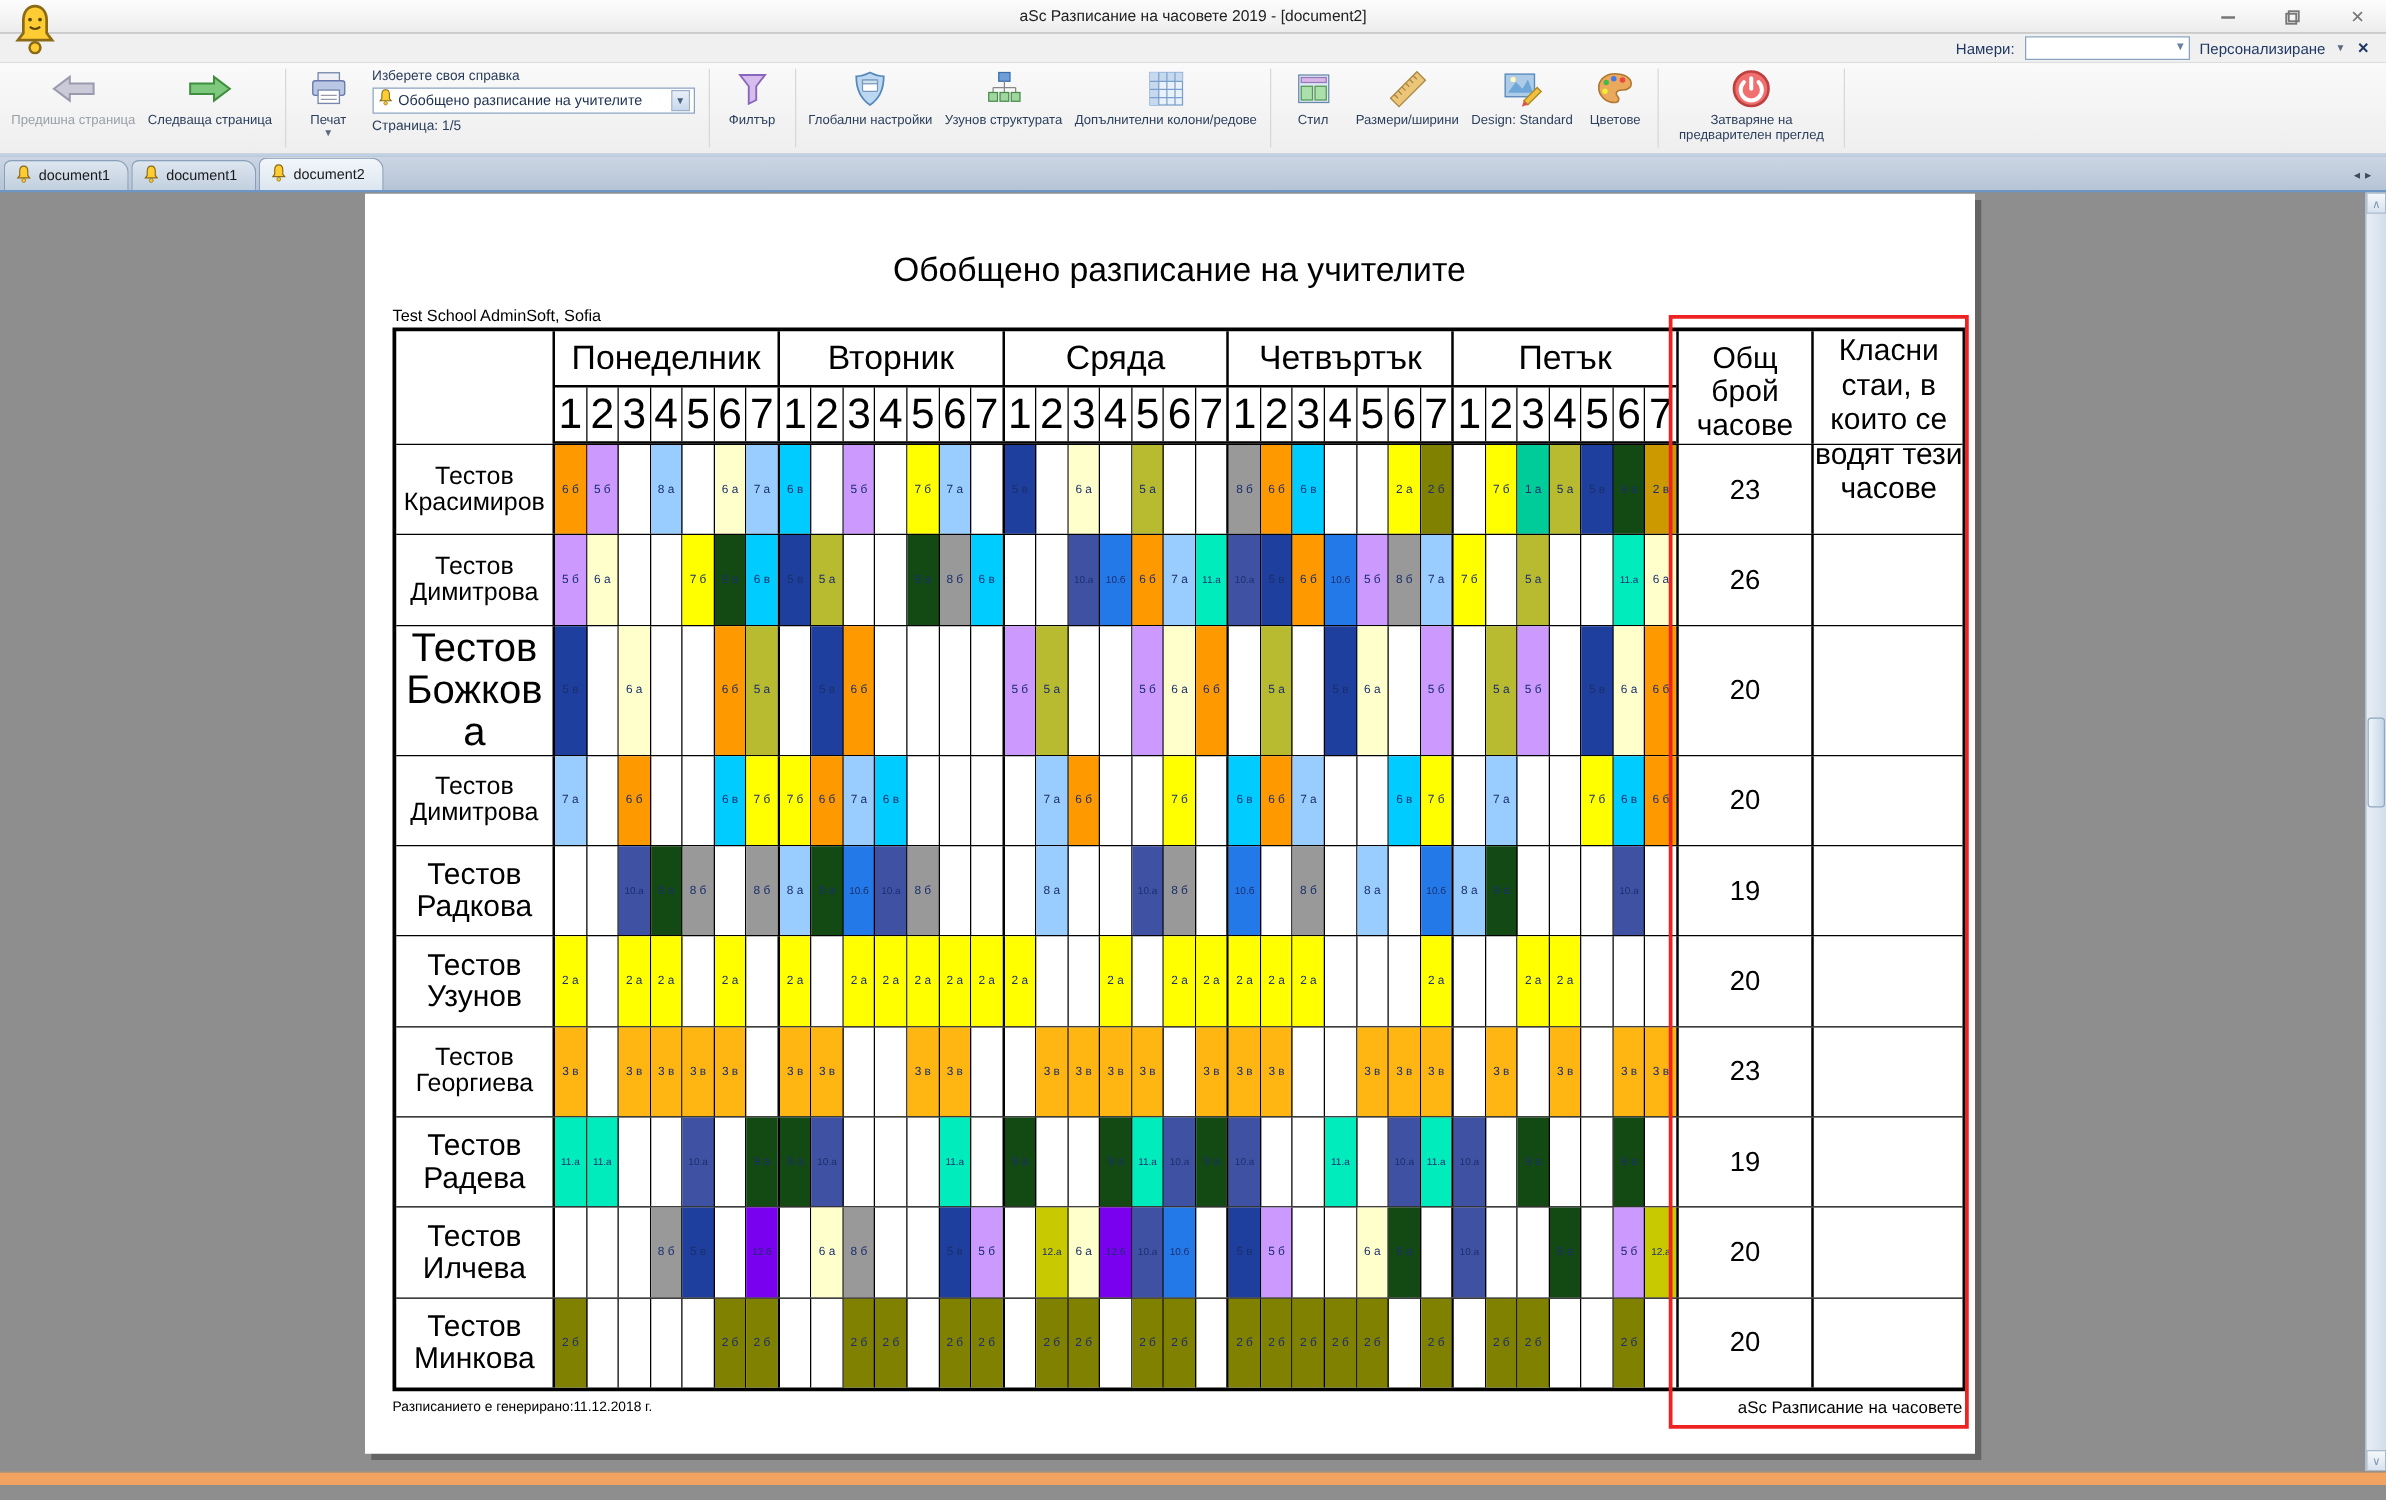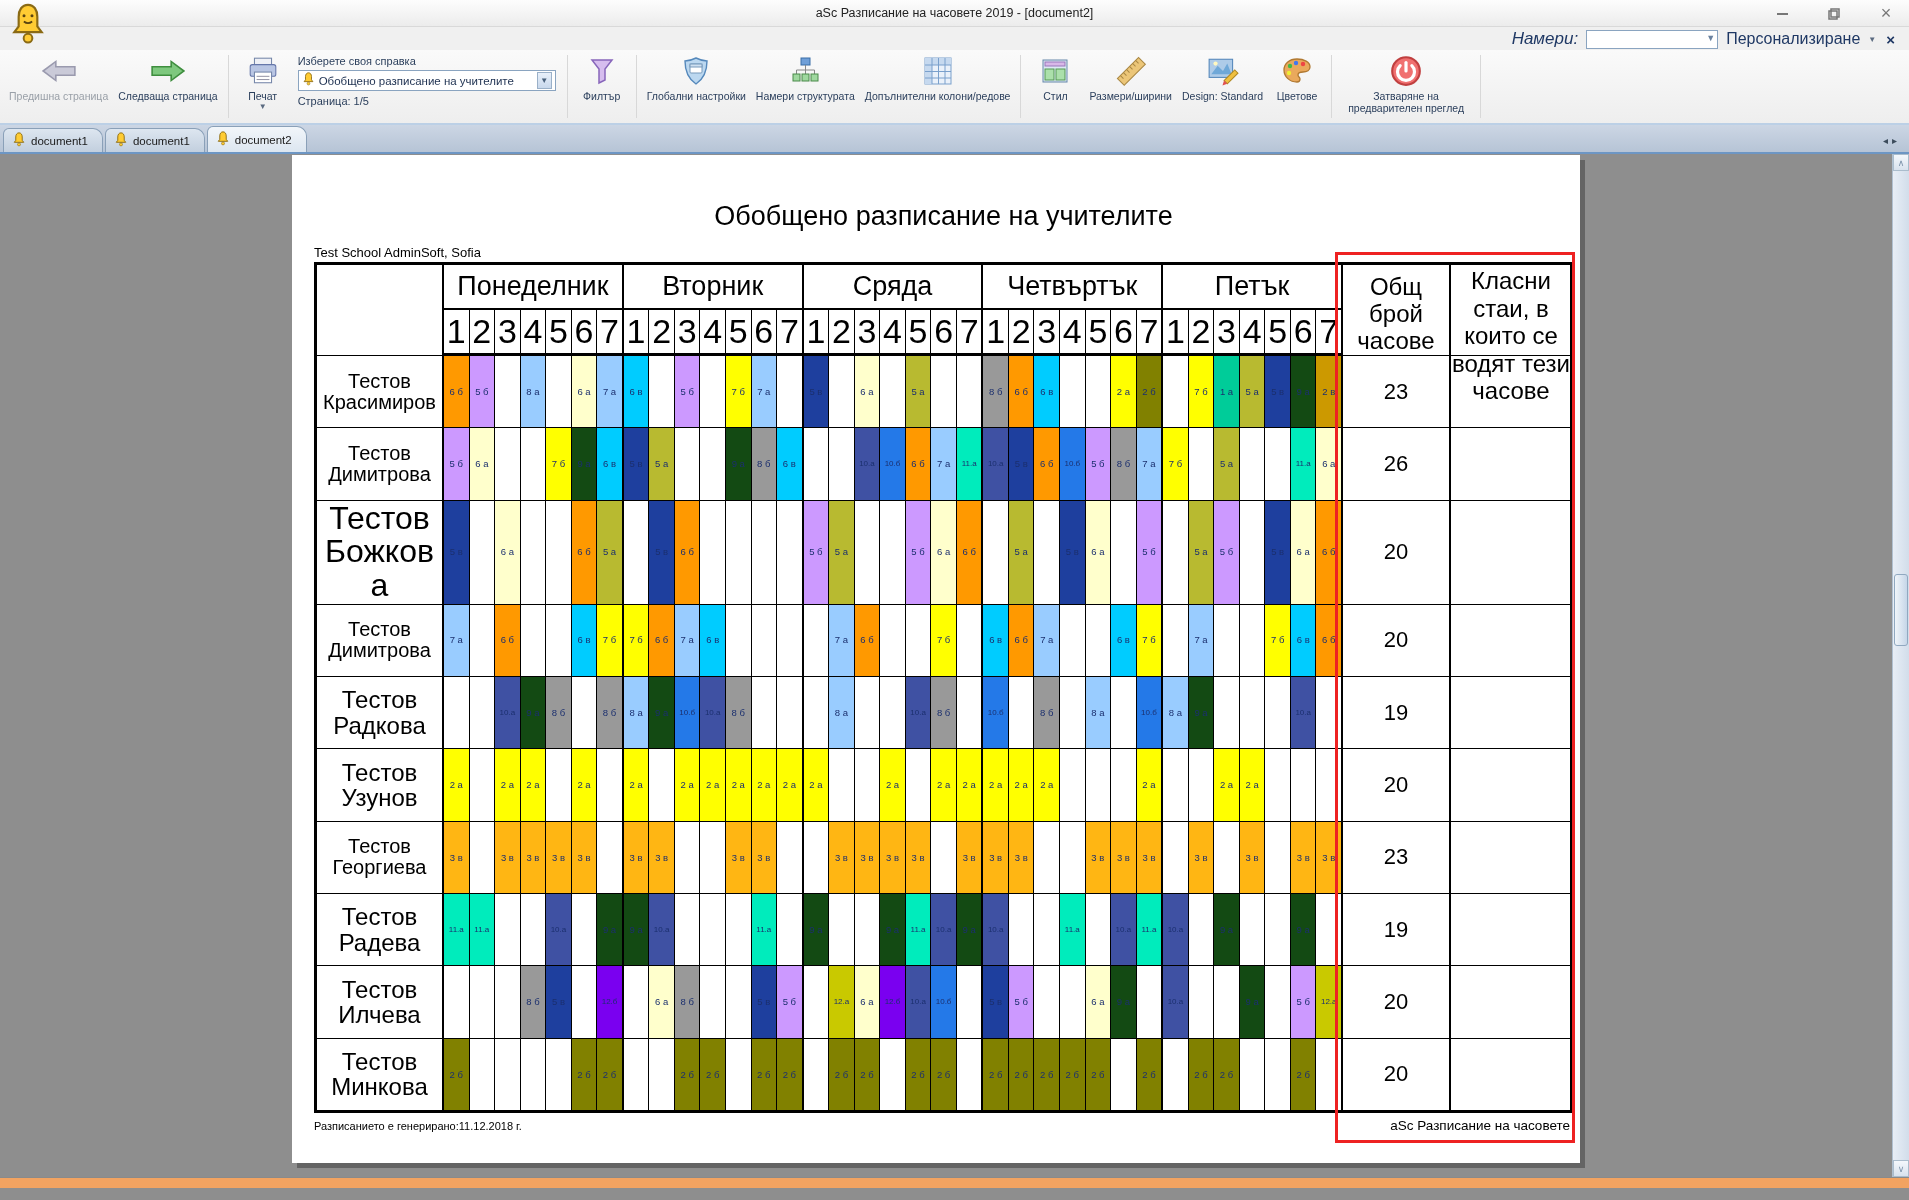--- a/index.html
+++ b/index.html
@@ -18,24 +18,24 @@
   .minbar { width:11px; height:2px; background:#777; }
   .restore-svg rect { fill:none; stroke:#777; stroke-width:1.5; }
 
   
   .tabrow { position:absolute; left:0; top:27px; width:1909px; height:23px; background:#f0f0f0; }
   .rtabs { position:absolute; left:92px; top:0; height:23px; display:flex; }
   .rtab { padding:4px 14px 3px; font-size:12px; color:#333; white-space:nowrap; }
   .rtab:first-child { font-weight:bold; color:#1f3864; }
   .rtab.active { background:#fff; border:1px solid #d5d5d5; border-bottom:none; color:#1f3864; }
   .findwrap { position:absolute; right:14px; top:2px; display:flex; align-items:center; gap:8px; }
-  .findlabel { font-size:17px; color:#1f3864;font-style:italic; }
+  .findlabel { font-size:12px; color:#1f3864; }
   .findbox { width:132px; height:19px; background:#fff; border:1px solid #8aa4c0; position:relative; }
   .findbox .cbarrow { position:absolute; right:2px; top:2px; font-size:9px; color:#6a82a0; }
-  .personalize { font-size:16px; color:#1f3864; white-space:nowrap; }
+  .personalize { font-size:12px; color:#1f3864; white-space:nowrap; }
   .xmark { font-weight:bold; color:#1f3864; font-size:15px; margin-left:2px; }
 
   
   .ribbon { position:absolute; left:0; top:50px; width:1909px; height:75px;
     background:linear-gradient(#fafafa,#eeeeee); border-bottom:2px solid #bcd0e6;
     display:flex; align-items:stretch; padding:2px 0 2px 4px; }
   .vsep { width:1px; background:#d8d8d8; margin:3px 5px; }
   .rbtn { display:flex; flex-direction:column; align-items:center; justify-content:flex-start;
     padding:2px 5px; min-width:58px; }
   .rbtn .icon { height:34px; display:flex; align-items:center; justify-content:center; }
@@ -238,21 +238,21 @@
     <div class="rbtn">
       <div class="icon">
         <svg width="30" height="30" viewBox="0 0 30 30">
             <rect x="11" y="2" width="9" height="7" fill="#6f9fd8" stroke="#3a6ea8"></rect>
             <path d="M15.5 9V14 M6.5 14H24.5 M6.5 14V18 M15.5 14V18 M24.5 14V18" stroke="#888" fill="none"></path>
             <rect x="3" y="18" width="7" height="7" fill="#9fd89f" stroke="#4a8a4a"></rect>
             <rect x="12" y="18" width="7" height="7" fill="#9fd89f" stroke="#4a8a4a"></rect>
             <rect x="21" y="18" width="7" height="7" fill="#9fd89f" stroke="#4a8a4a"></rect>
           </svg>
       </div>
-      <div class="lbl">Намери структурата</div>
+      <div class="lbl">Узунов структурата</div>
     </div>
     <div class="rbtn">
       <div class="icon">
         <svg width="30" height="30" viewBox="0 0 30 30">
             <rect x="2" y="2" width="26" height="26" fill="#eaf1fa" stroke="#7aa0cc"></rect>
             <rect x="2" y="2" width="7" height="26" fill="#c6d9ef"></rect>
             <rect x="2" y="2" width="26" height="7" fill="#c6d9ef"></rect>
             <path d="M2 9H28M2 15.5H28M2 22H28M9 2V28M15.5 2V28M22 2V28" stroke="#7aa0cc" fill="none"></path>
           </svg>
       </div>

